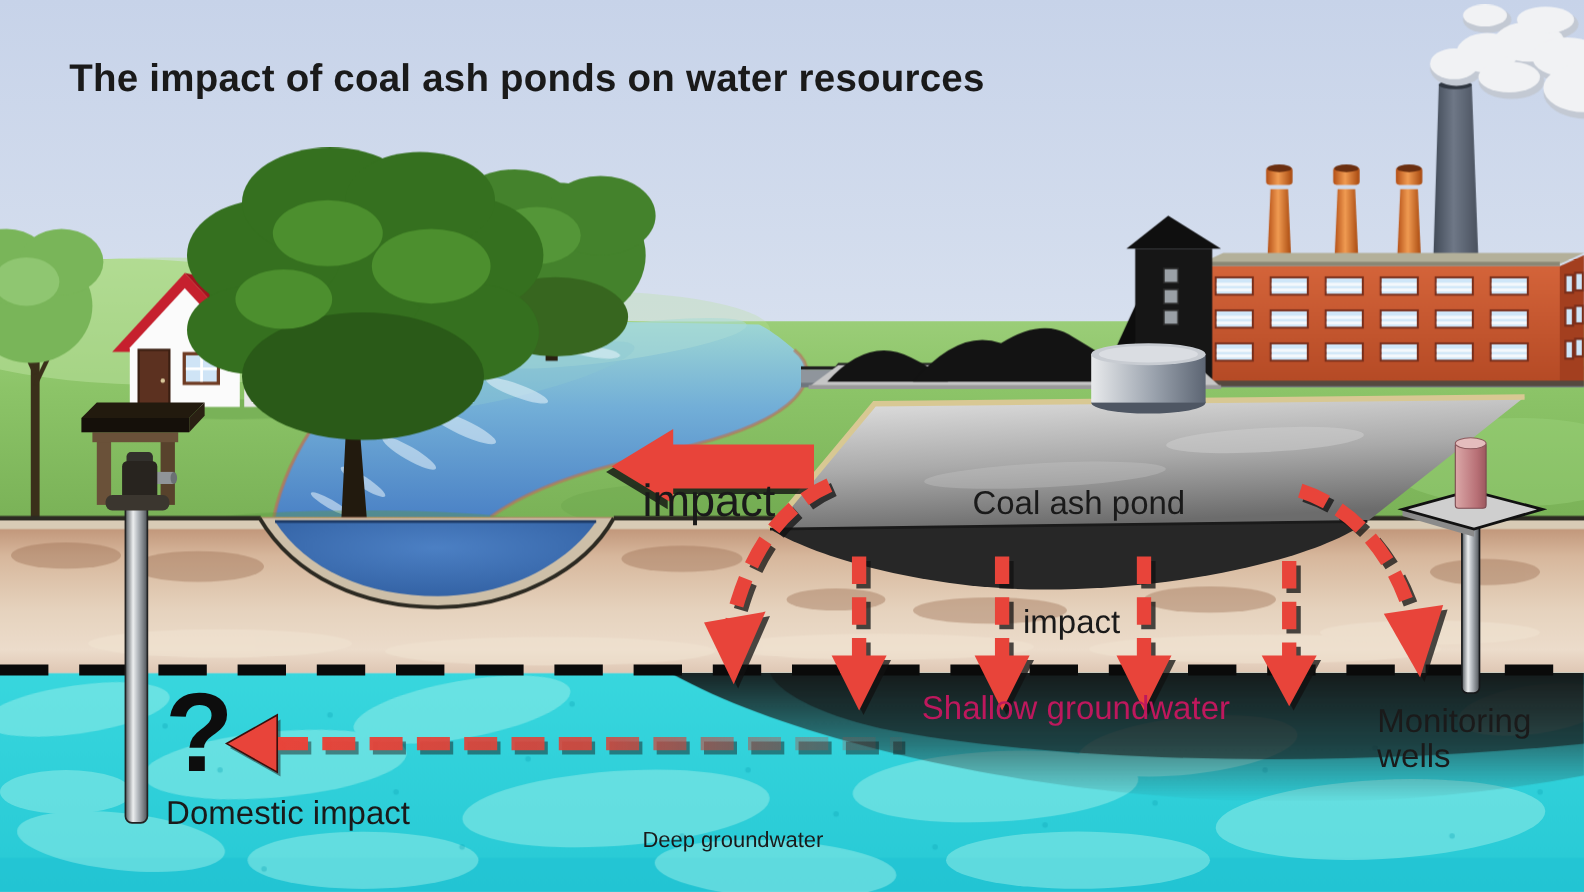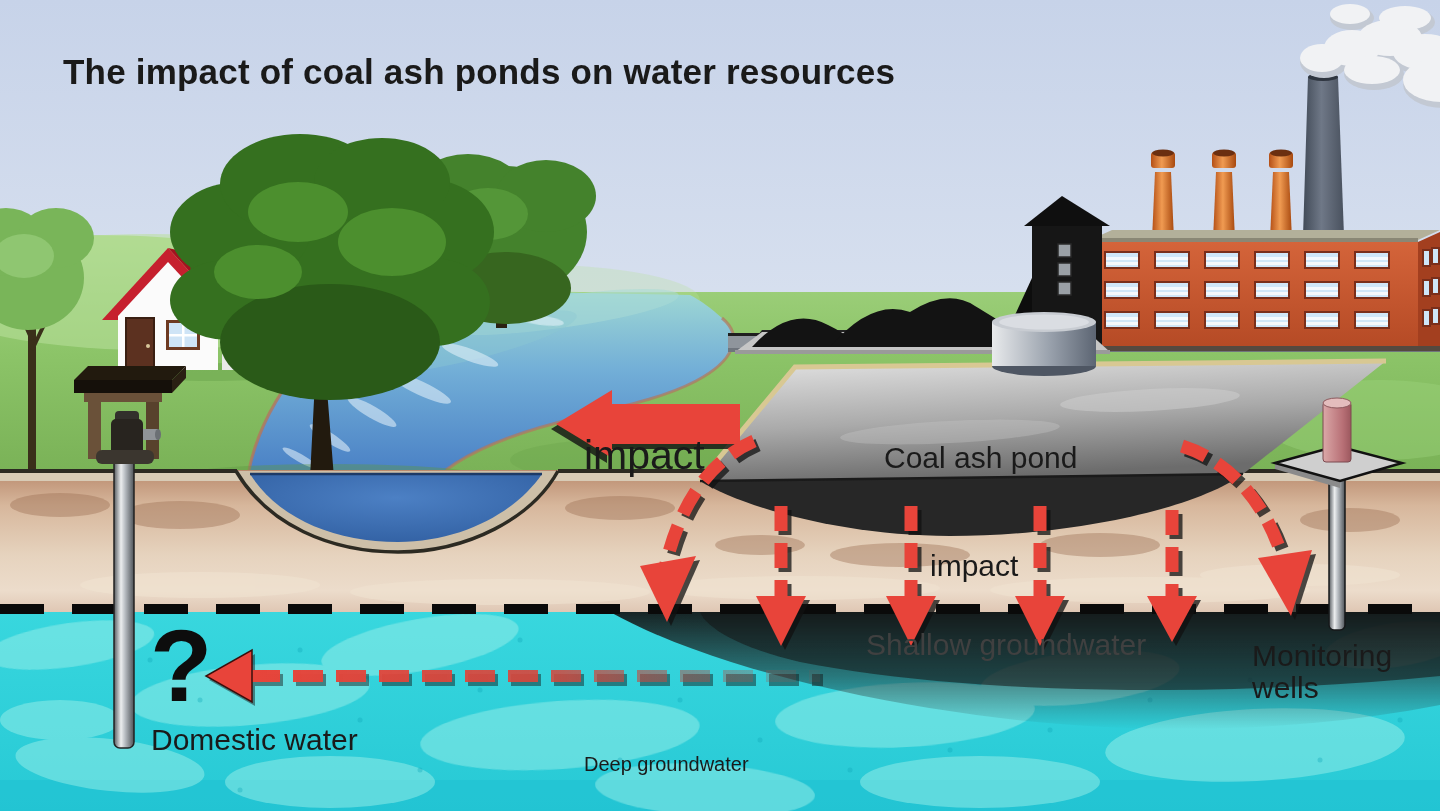--- a/index.html
+++ b/index.html
@@ -4,21 +4,21 @@
 <style>
   html,body{margin:0;padding:0;background:#222;}
   #stage{position:relative;width:1440px;height:811px;overflow:hidden;
          font-family:"Liberation Sans","DejaVu Sans",sans-serif;background:#cdd8eb;}
   #scene{position:absolute;left:0;top:0;}
   .lbl{position:absolute;color:#1a1a1a;white-space:nowrap;z-index:10;}
   .lbl-title{left:63px;top:52px;font-size:35px;font-weight:bold;letter-spacing:.2px;}
   .lbl-impact-river{left:584px;top:432px;font-size:41px;}
   .lbl-coal-ash-pond{left:884px;top:441px;font-size:30px;text-align:right;}
   .lbl-impact-ground{left:930px;top:549px;font-size:30px;}
-  .lbl-shallow{left:838px;top:628px;font-size:30px;color:#404040;margin-left:28px;}
+  .lbl-shallow{left:838px;top:628px;font-size:30px;color:#be185d;}
   .lbl-monitoring{left:1252px;top:640px;font-size:30px;width:172px;text-align:left;
                   white-space:normal;line-height:1.05;}
   .lbl-domestic{left:151px;top:723px;font-size:30px;}
   .lbl-deep{left:584px;top:753px;font-size:20px;}
   .lbl-question{left:150px;top:615px;font-size:102px;font-weight:bold;line-height:1;color:#0d0d0d;}
 </style>
 </head>
 <body>
 
 <div id="stage">
@@ -469,17 +469,17 @@
     <polygon points="252,650 252,702 206,676" fill="#e8443a" stroke="#3a0f0c" stroke-width="1.5"></polygon>
   </g>
 </svg>
 
 <div class="lbl lbl-title">The impact of coal ash ponds on water resources</div>
 <div class="lbl lbl-impact-river">impact</div>
 <div class="lbl lbl-coal-ash-pond">Coal ash pond</div>
 <div class="lbl lbl-impact-ground">impact</div>
 <div class="lbl lbl-shallow">Shallow groundwater</div>
 <div class="lbl lbl-monitoring">Monitoring wells</div>
-<div class="lbl lbl-domestic">Domestic water</div>
+<div class="lbl lbl-domestic">Domestic impact</div>
 <div class="lbl lbl-deep">Deep groundwater</div>
 <div class="lbl lbl-question">?</div>
 
 </div>
 
 </body></html>

